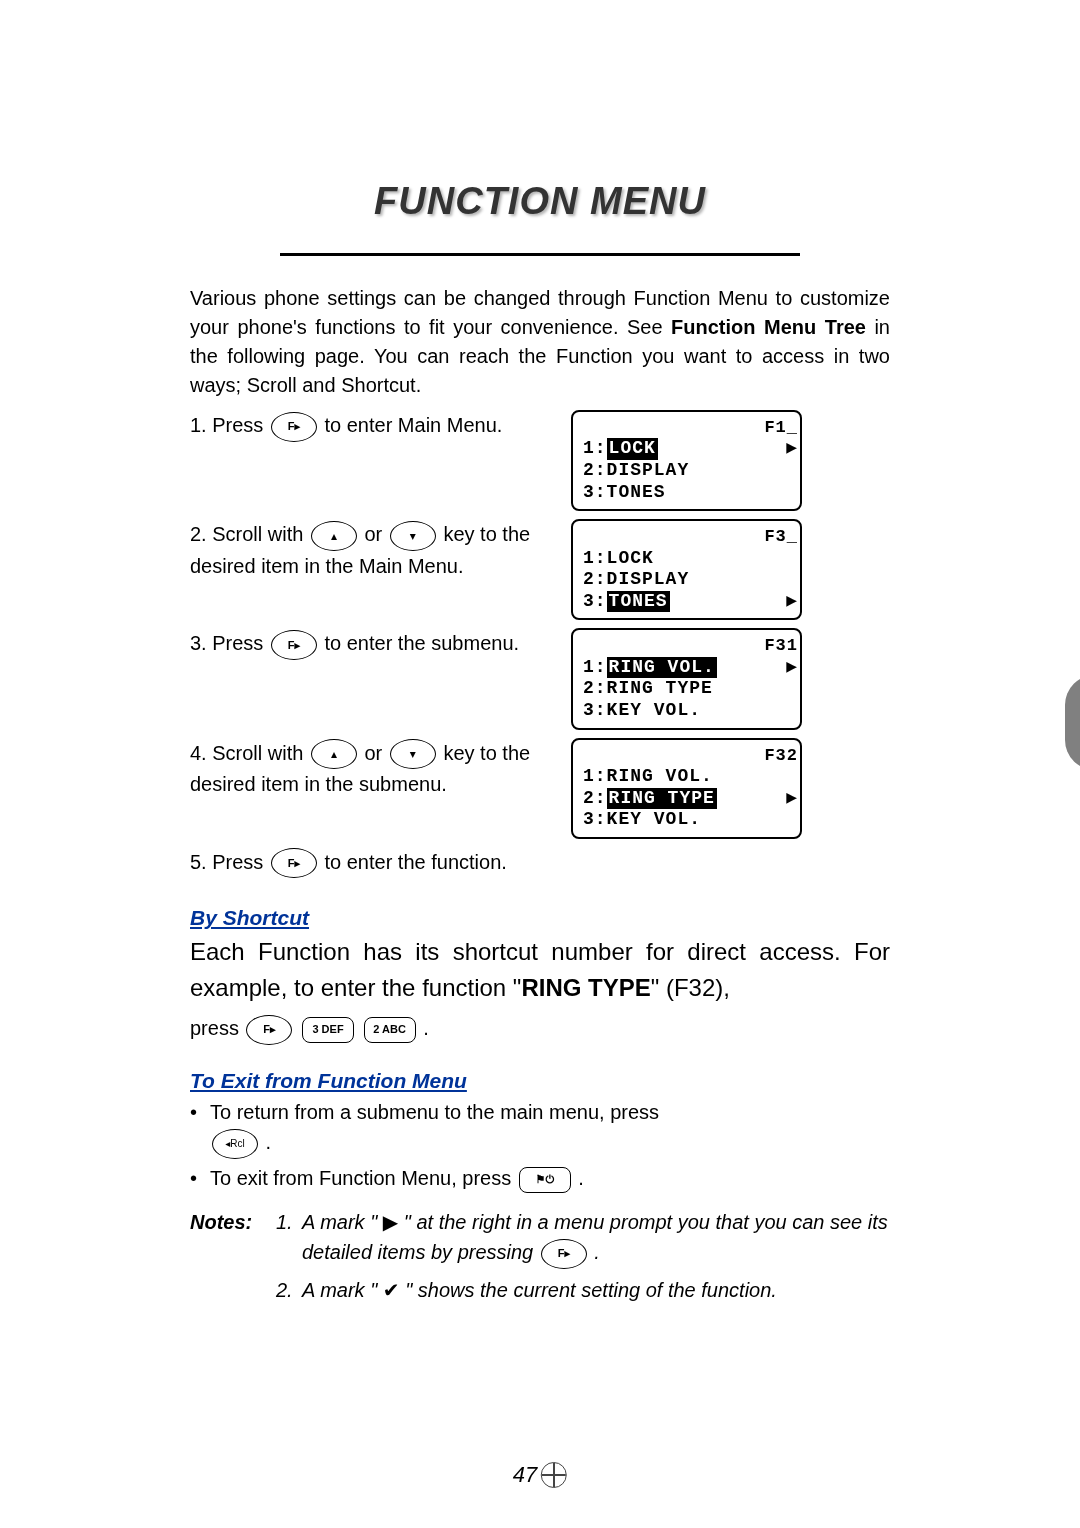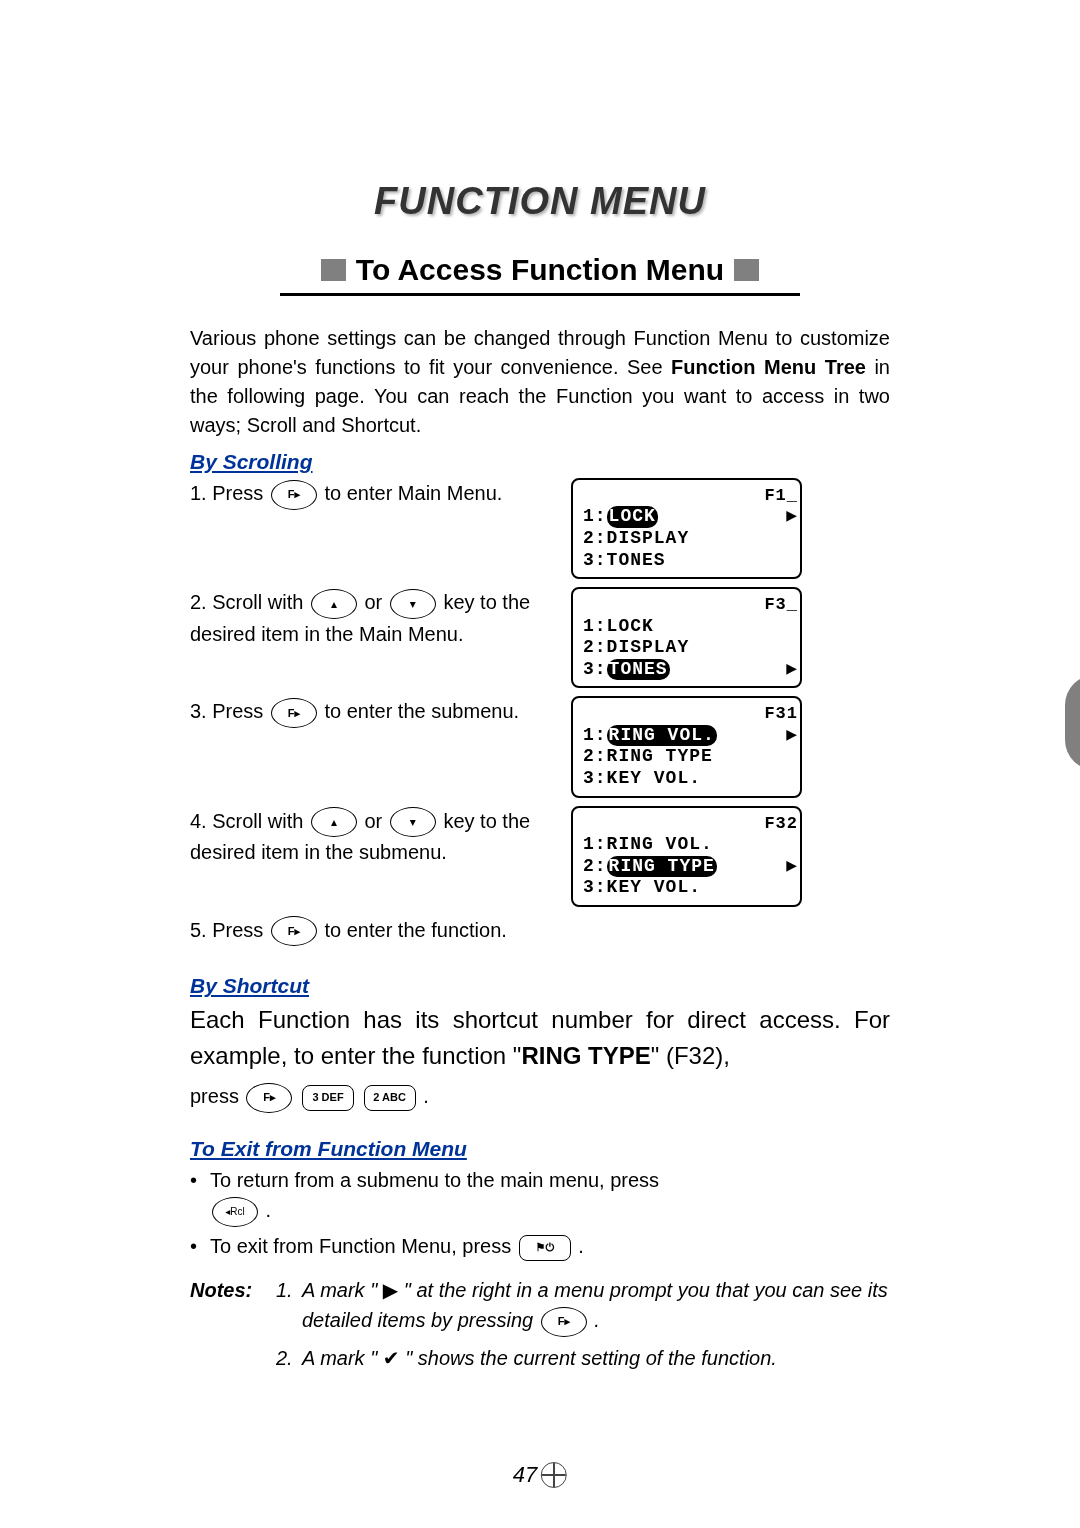--- a/index.html
+++ b/index.html
@@ -131,21 +131,20 @@
   }
   .lcd .row {
     display: flex;
     align-items: center;
   }
   .lcd .hl {
     background: #000;
     color: #fff;
     padding: 0 2px;
     display: inline-block;
-    border-radius: 10px;
   }
   .lcd .arrow {
     margin-left: auto;
   }
   .bullet-item {
     display: flex;
     font-size: 20px;
     line-height: 1.5;
     margin-bottom: 4px;
   }
@@ -221,32 +220,26 @@
 </style>
 </head>
 <body>
 
 <div class="side-tab"></div>
 
 <div class="page">
 
   <div class="title">FUNCTION MENU</div>
 
-  <div class="subtitle-container">
-    <div class="subtitle-bar-left"></div>
-    <div class="subtitle">To Access Function Menu</div>
-    <div class="subtitle-bar-right"></div>
-  </div>
   <div class="underline"></div>
 
   <div class="intro">
     <span>Various phone settings can be changed through Function Menu to customize your phone's functions to fit your convenience.  See </span><b>Function Menu Tree</b><span> in the following page. You can reach the Function you want to access in two ways; Scroll and Shortcut.</span>
   </div>
 
-  <div class="section-head">By Scrolling</div>
 
   <div class="step-row">
     <div class="step-text">
       <span>1. Press </span>
       <span class="key-btn key-f">F▸</span>
       <span> to enter Main Menu.</span>
     </div>
     <div class="lcd">
       <div class="header">F1_</div>
       <div class="row">

